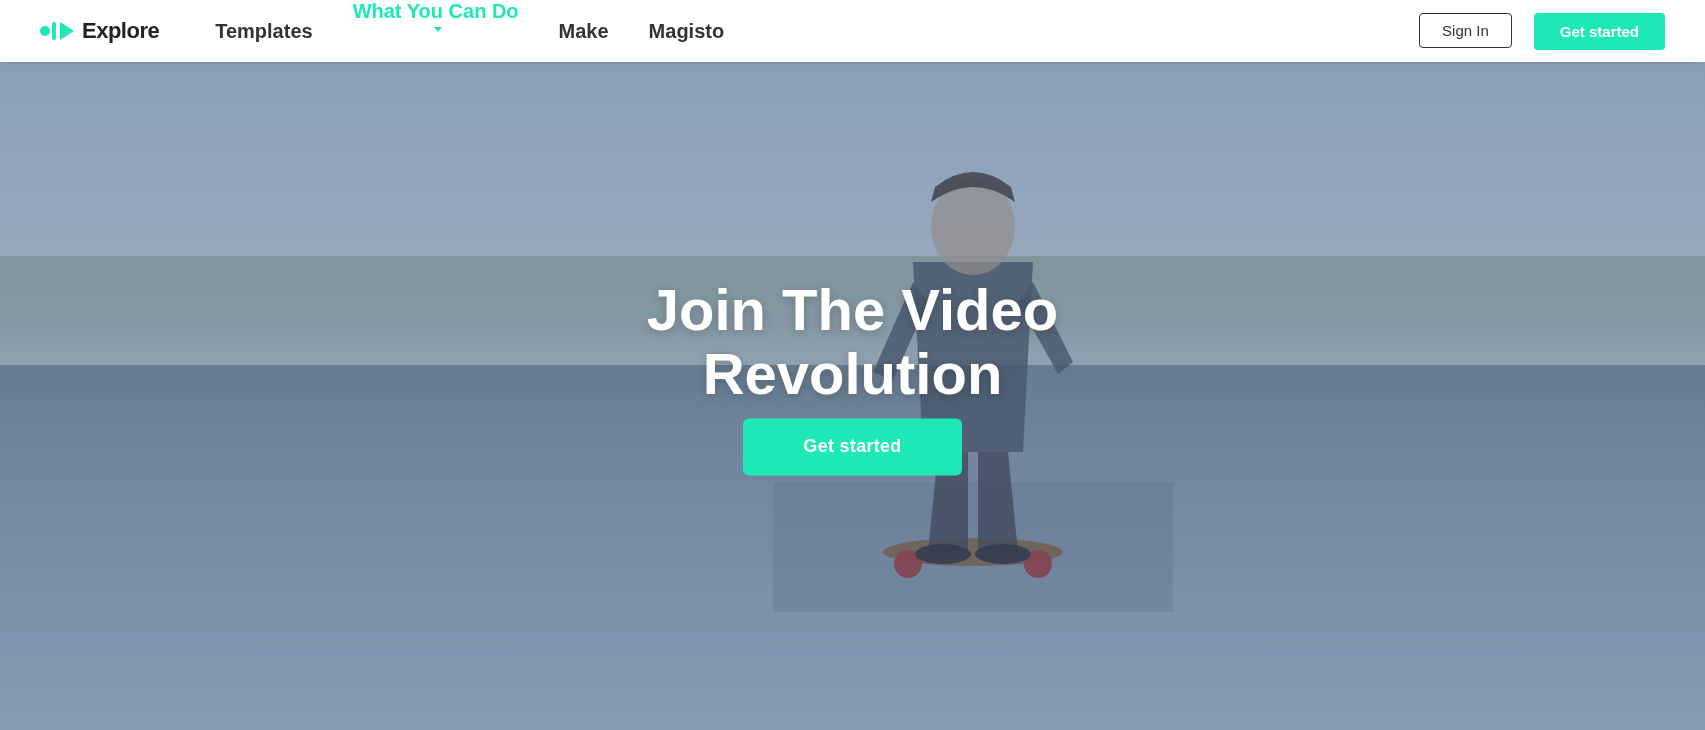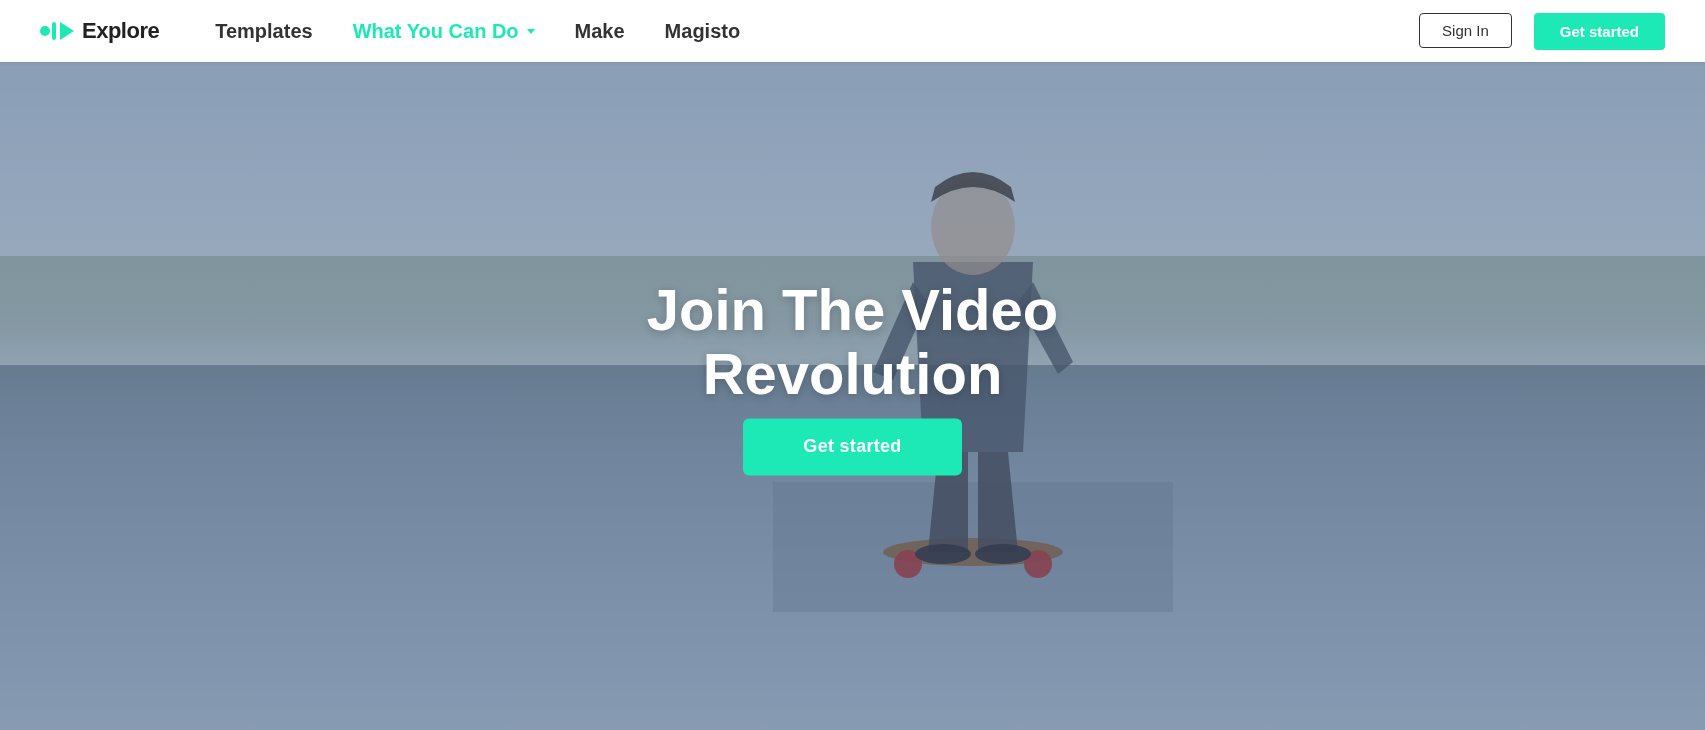--- a/index.html
+++ b/index.html
@@ -93,20 +93,21 @@
       white-space: nowrap;
       font-weight: bold;
     }
 
     .nav-item.active {
       color: #1de9b6;
     }
 
     .nav-item.with-chevron {
       gap: 4px;
+      flex-direction: column;
     }
 
     .chevron-down {
       display: inline-block;
       width: 0;
       height: 0;
       border-left: 4px solid transparent;
       border-right: 4px solid transparent;
       border-top: 5px solid #1de9b6;
       margin-left: 4px;

